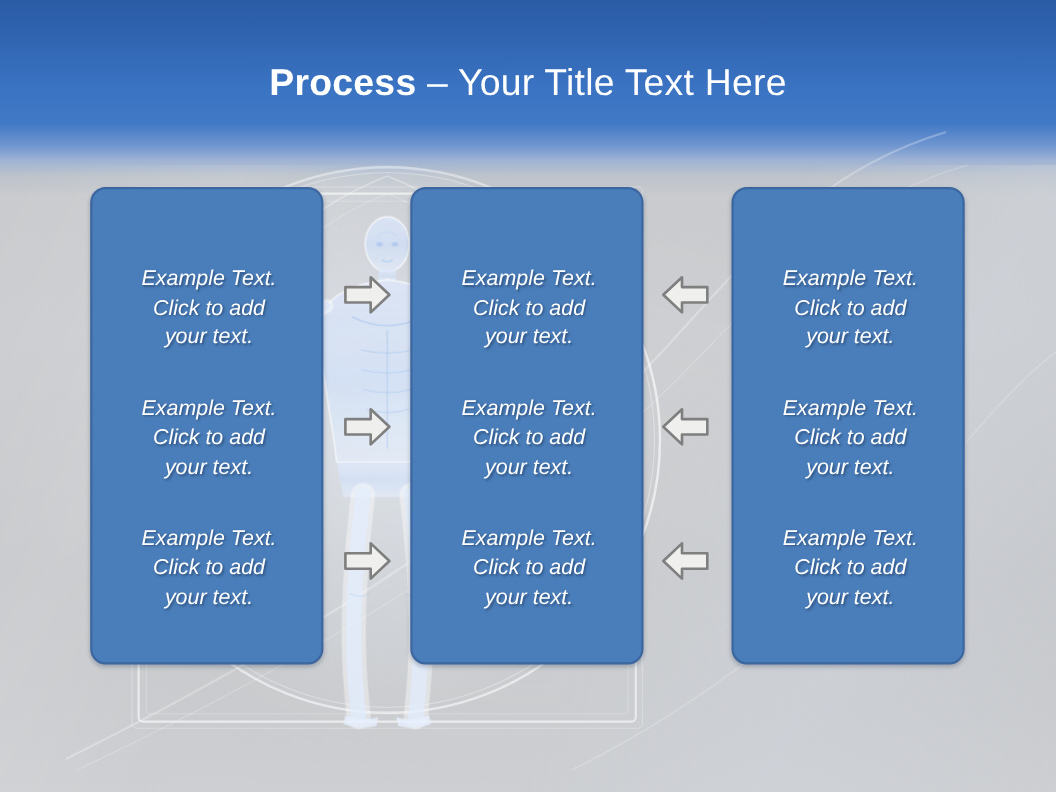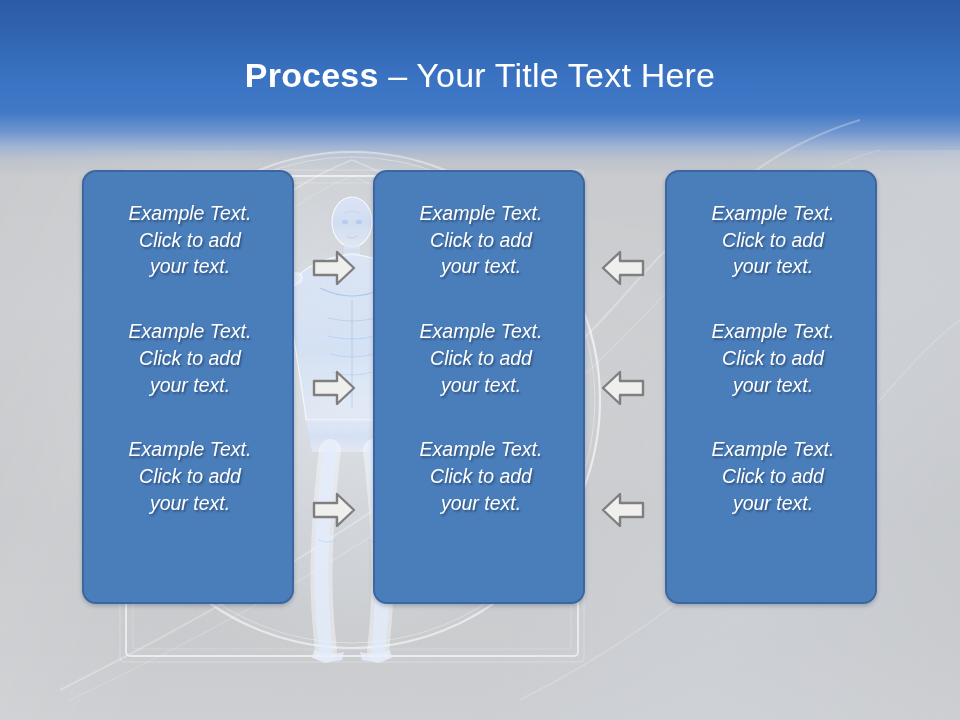--- a/index.html
+++ b/index.html
@@ -97,21 +97,21 @@
     position: absolute;
     background: #4a7ebb;
     border: 2px solid #3c669f;
     border-radius: 14px;
     box-shadow: 0 2px 4px rgba(40,60,90,0.30);
     display: flex;
     flex-direction: column;
     justify-content: flex-start;
     align-items: stretch;
     box-sizing: border-box;
-    padding-top: 28px;
+    padding-top: 68px;
   }
   #box-1 { left: 82px;  top: 170px; width: 212px; height: 434px; }
   #box-2 { left: 373px; top: 170px; width: 212px; height: 434px; }
   #box-3 { left: 665px; top: 170px; width: 212px; height: 434px; }
 
   .pline {
     color: #ffffff;
     font-style: italic;
     font-size: 19.5px;
     line-height: 1.37;

